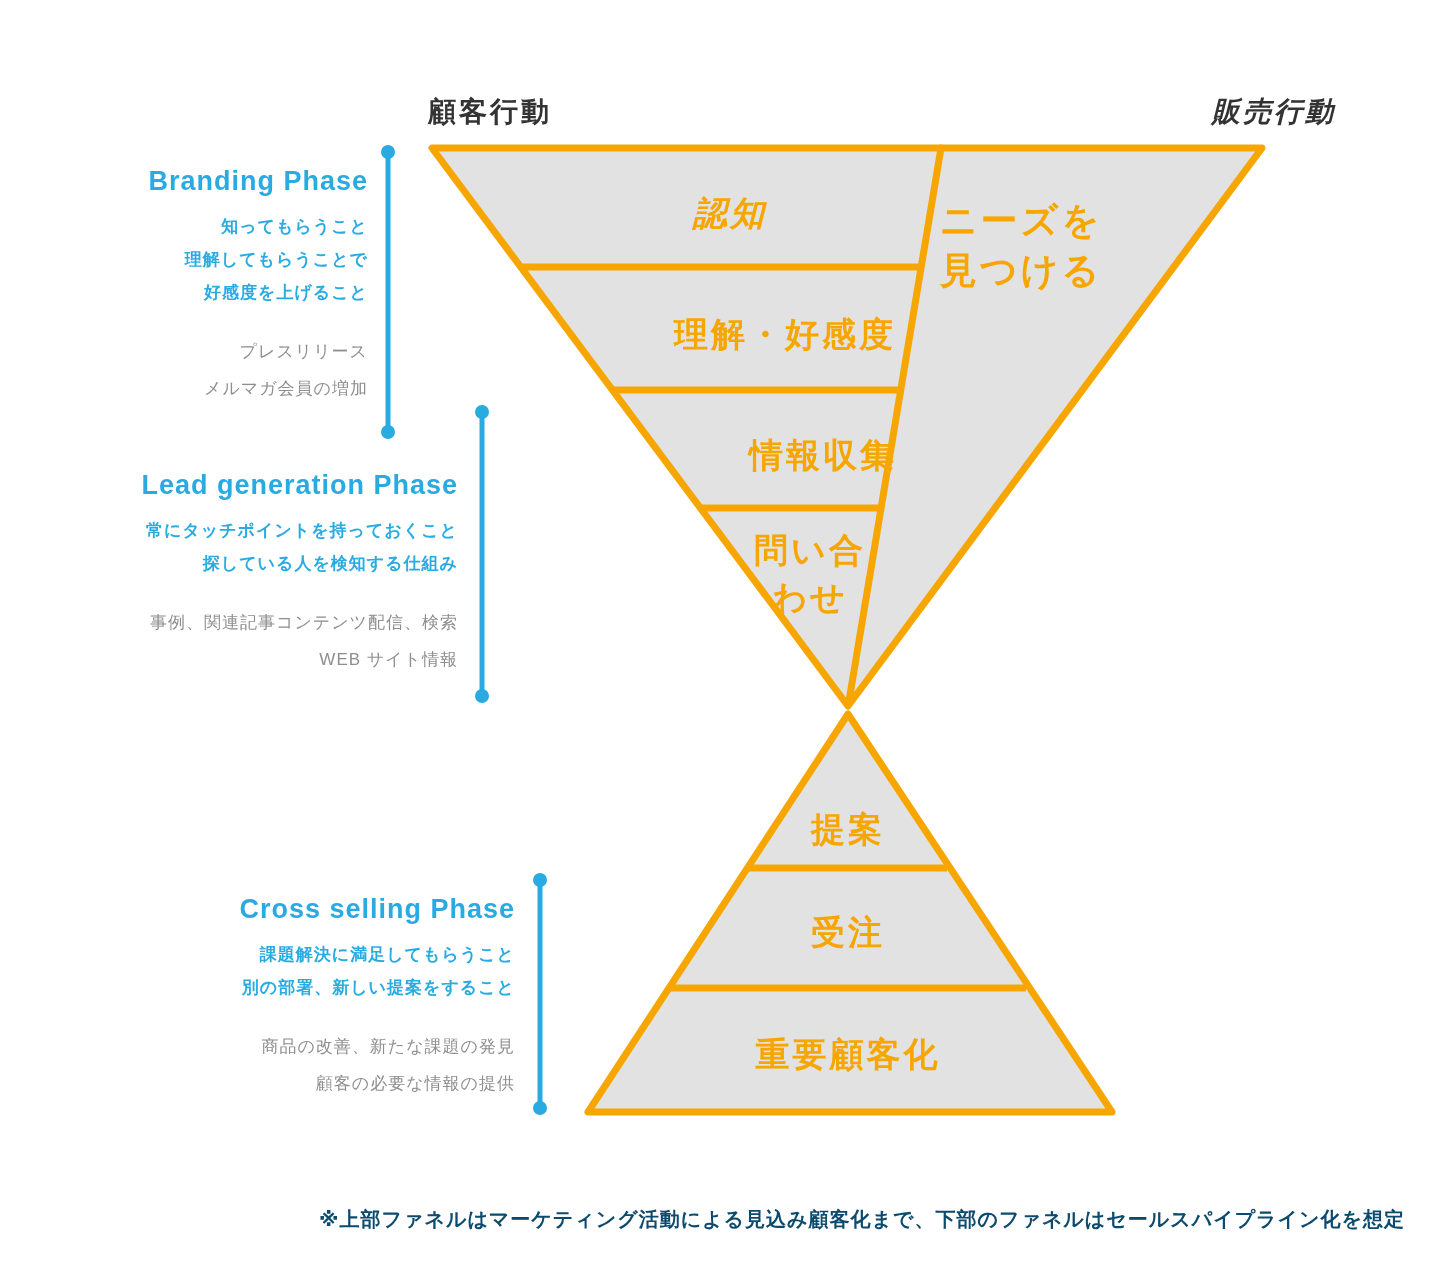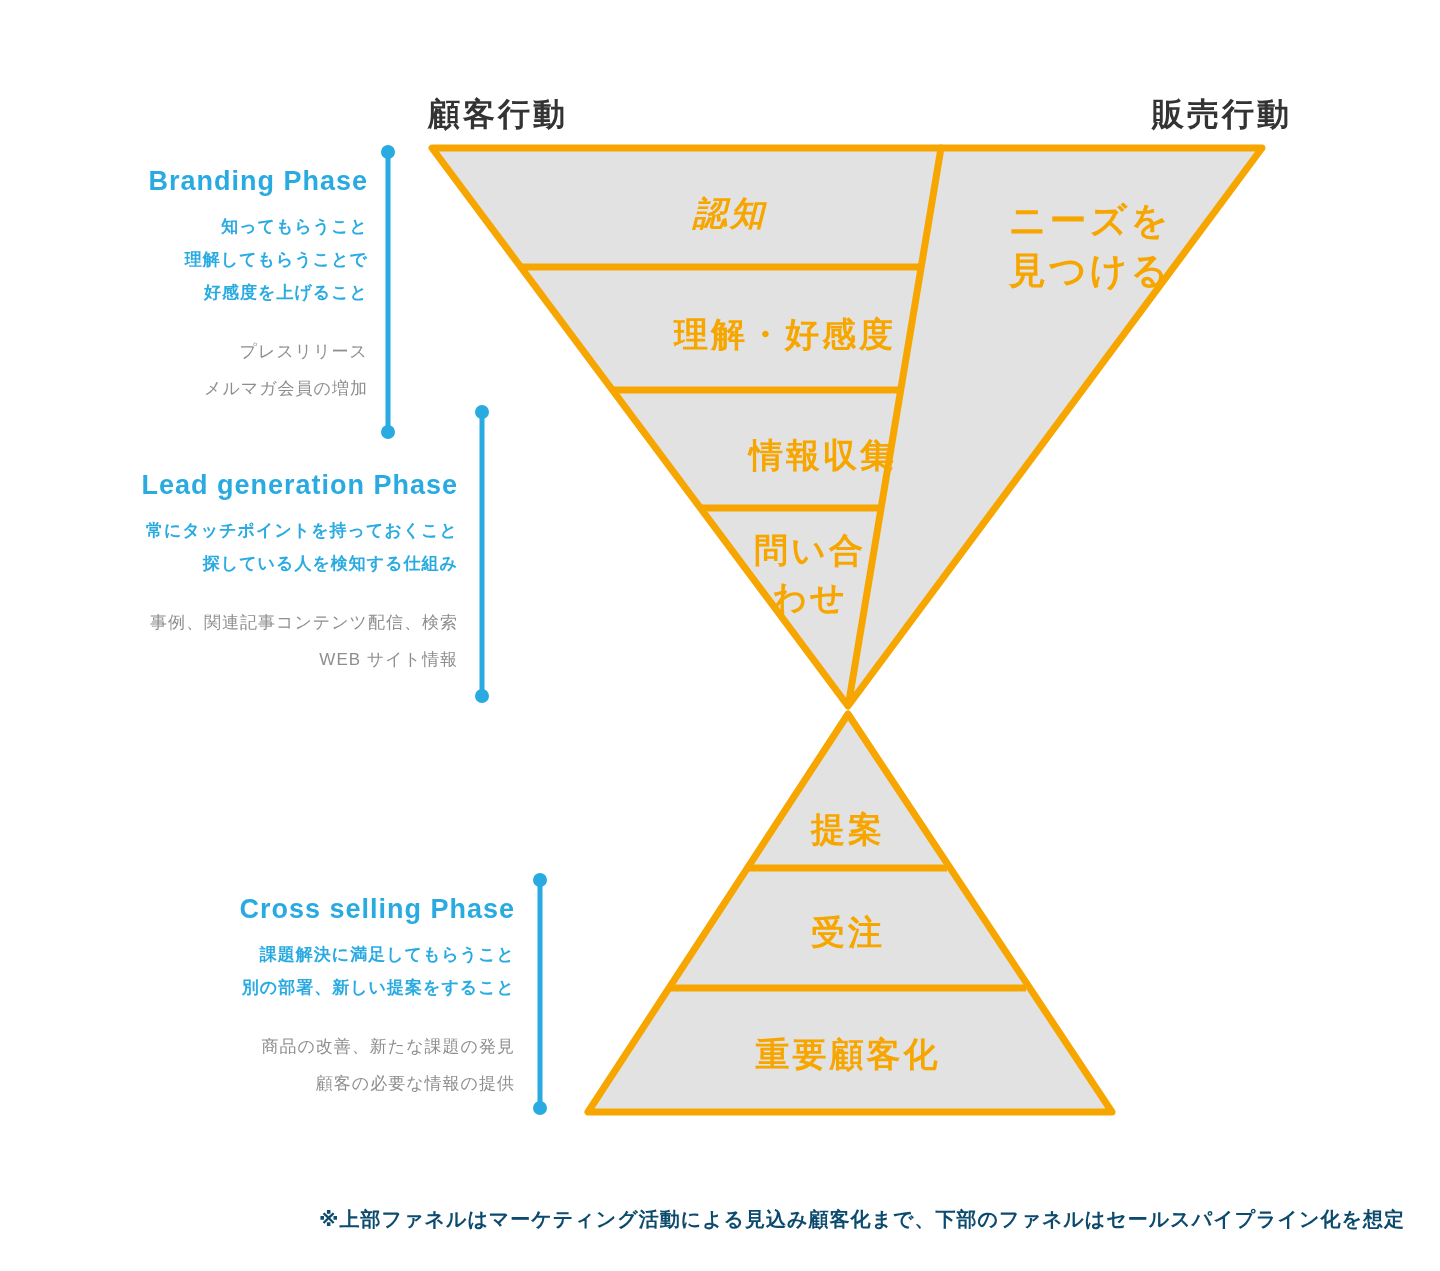--- a/index.html
+++ b/index.html
@@ -7,21 +7,21 @@
     --blue:#29ABE2;
     --gray-fill:#E2E2E2;
     --dark:#333333;
     --gray-text:#8E8E8E;
   }
   *{margin:0;padding:0;box-sizing:border-box;}
   html,body{background:#ffffff;}
   body{font-family:"Liberation Sans","DejaVu Sans",sans-serif;}
   .canvas{position:relative;width:1440px;height:1271px;background:#ffffff;overflow:hidden;}
   svg.layer{position:absolute;left:0;top:0;}
-  .header-label{position:absolute;font-size:32px;font-weight:bold;color:var(--dark);letter-spacing:3px;}
+  .header-label{position:absolute;font-size:28px;font-weight:bold;color:var(--dark);letter-spacing:3px;}
   .funnel-label{
     position:absolute;transform:translateX(-50%);
     color:var(--orange);font-weight:bold;font-size:34px;
     text-align:center;white-space:pre-line;letter-spacing:3px;line-height:47px;
   }
   .funnel-label.big{font-size:37px;line-height:50px;}
   .phase{position:absolute;text-align:right;width:420px;}
   .phase-title{font-size:27px;font-weight:bold;color:var(--blue);letter-spacing:1px;}
   .phase-points{margin-top:13px;}
   .phase-points div{font-size:17px;font-weight:bold;color:var(--blue);line-height:33px;letter-spacing:1px;}
@@ -55,28 +55,28 @@
     <line x1="482" y1="412" x2="482" y2="696" stroke="#29ABE2" stroke-width="5"></line>
     <circle cx="482" cy="412" r="7" fill="#29ABE2"></circle>
     <circle cx="482" cy="696" r="7" fill="#29ABE2"></circle>
 
     <line x1="540" y1="880" x2="540" y2="1108" stroke="#29ABE2" stroke-width="5"></line>
     <circle cx="540" cy="880" r="7" fill="#29ABE2"></circle>
     <circle cx="540" cy="1108" r="7" fill="#29ABE2"></circle>
   </svg>
 
   <div class="header-label" style="left:428px;top:93px;">顧客行動</div>
-  <div class="header-label" style="left:1152px;top:93px;">販売行動</div>
+  <div class="header-label" style="left:1212px;top:93px;font-style:italic;">販売行動</div>
 
   <div class="funnel-label" style="left:730px;top:190px;font-style:italic;">認知</div>
   <div class="funnel-label" style="left:748px;top:311px;margin-left:37px;">理解・好感度</div>
   <div class="funnel-label" style="left:823px;top:432px;">情報収集</div>
   <div class="funnel-label" style="left:810px;top:527px;">問い合
 わせ</div>
-  <div class="funnel-label big" style="left:1090px;top:196px;">ニーズを
+  <div class="funnel-label big" style="left:1021px;top:196px;">ニーズを
 見つける</div>
 
   <div class="funnel-label" style="left:848px;top:806px;">提案</div>
   <div class="funnel-label" style="left:848px;top:909px;">受注</div>
   <div class="funnel-label" style="left:848px;top:1031px;">重要顧客化</div>
 
   <div class="phase" style="right:1072px;top:166px;">
     <div class="phase-title">Branding Phase</div>
     <div class="phase-points">
       <div>知ってもらうこと</div>

